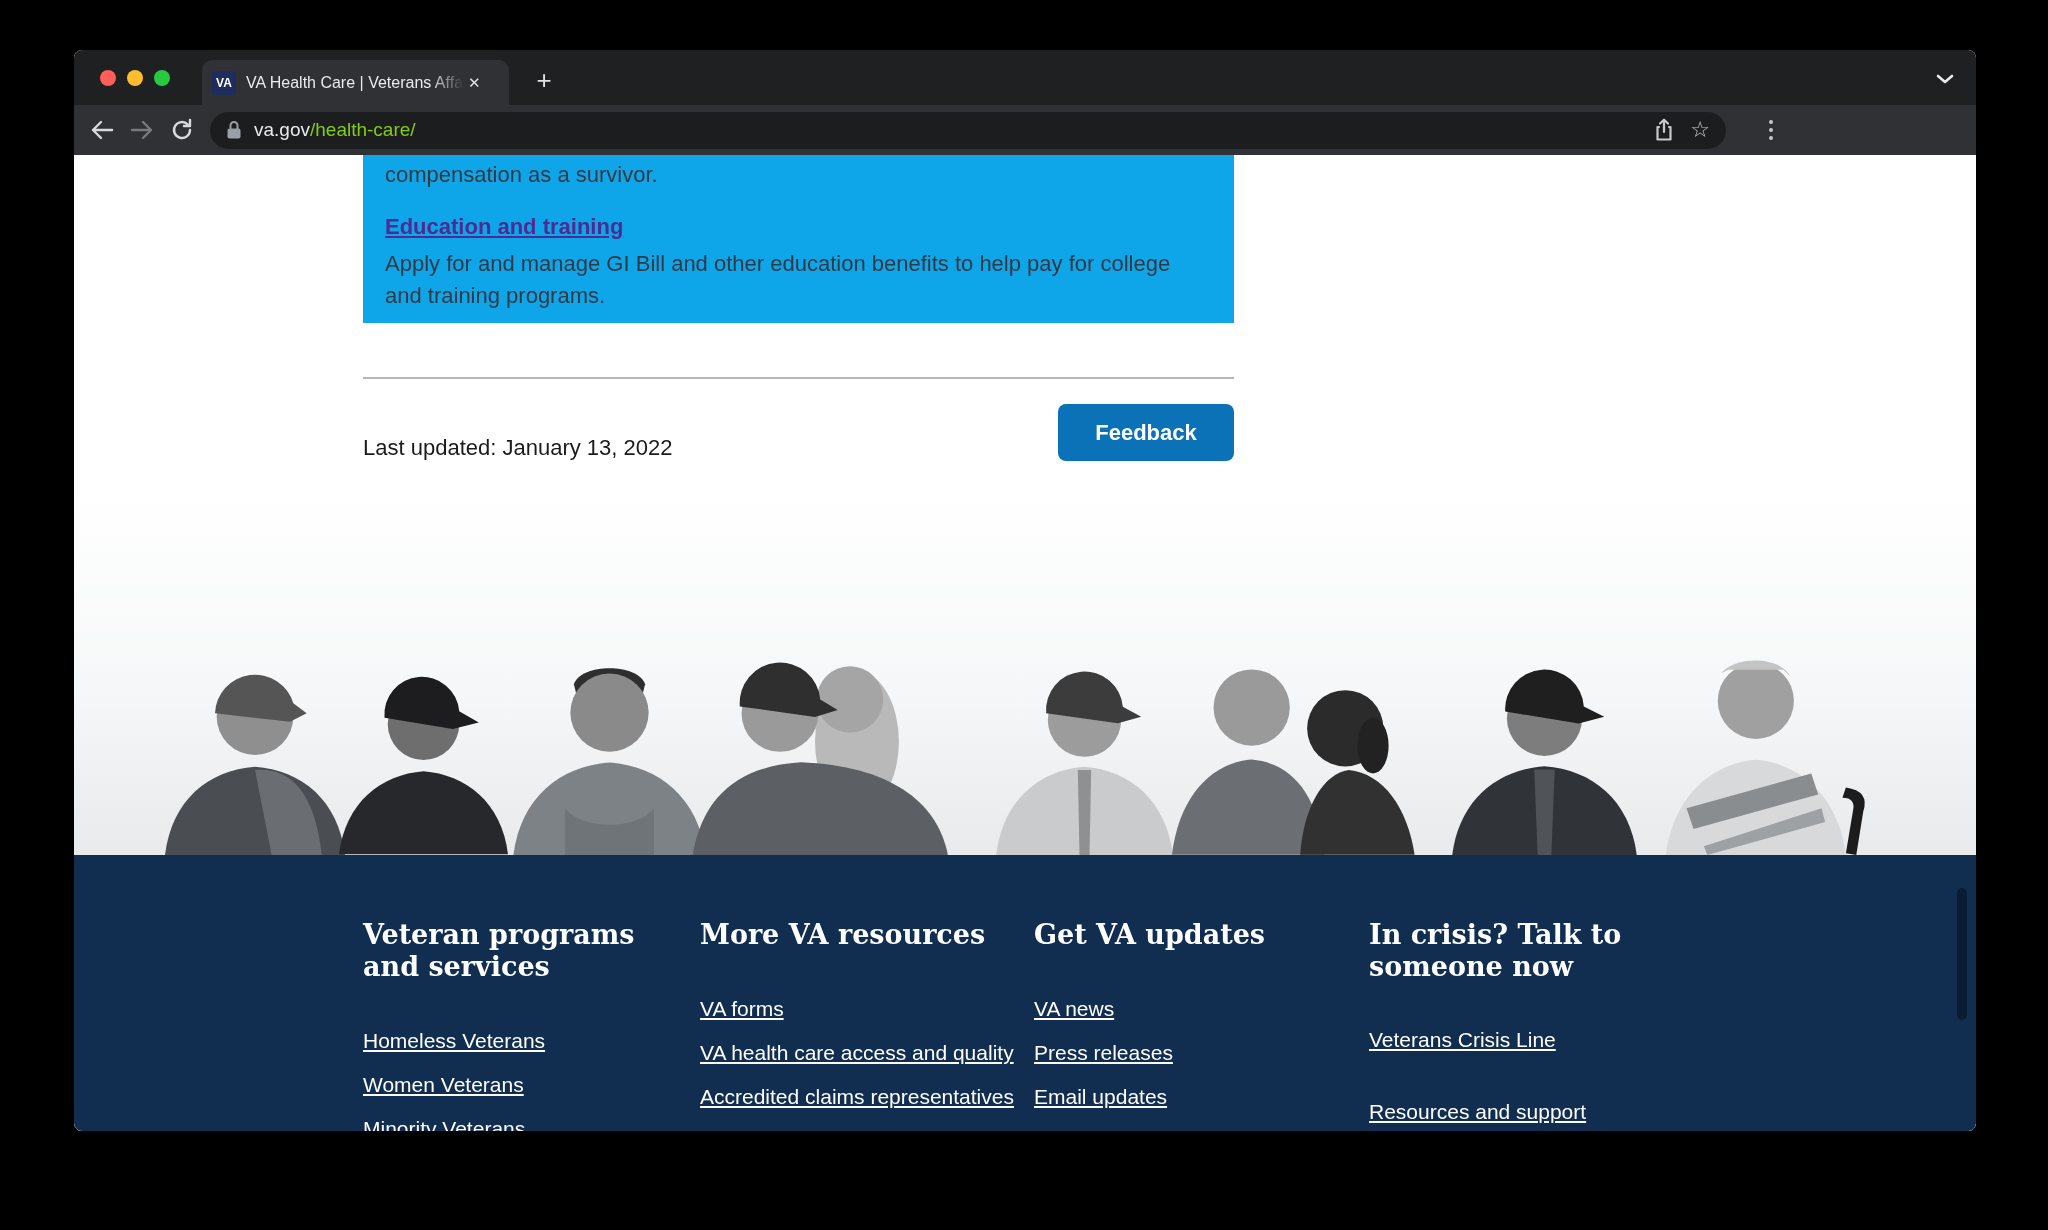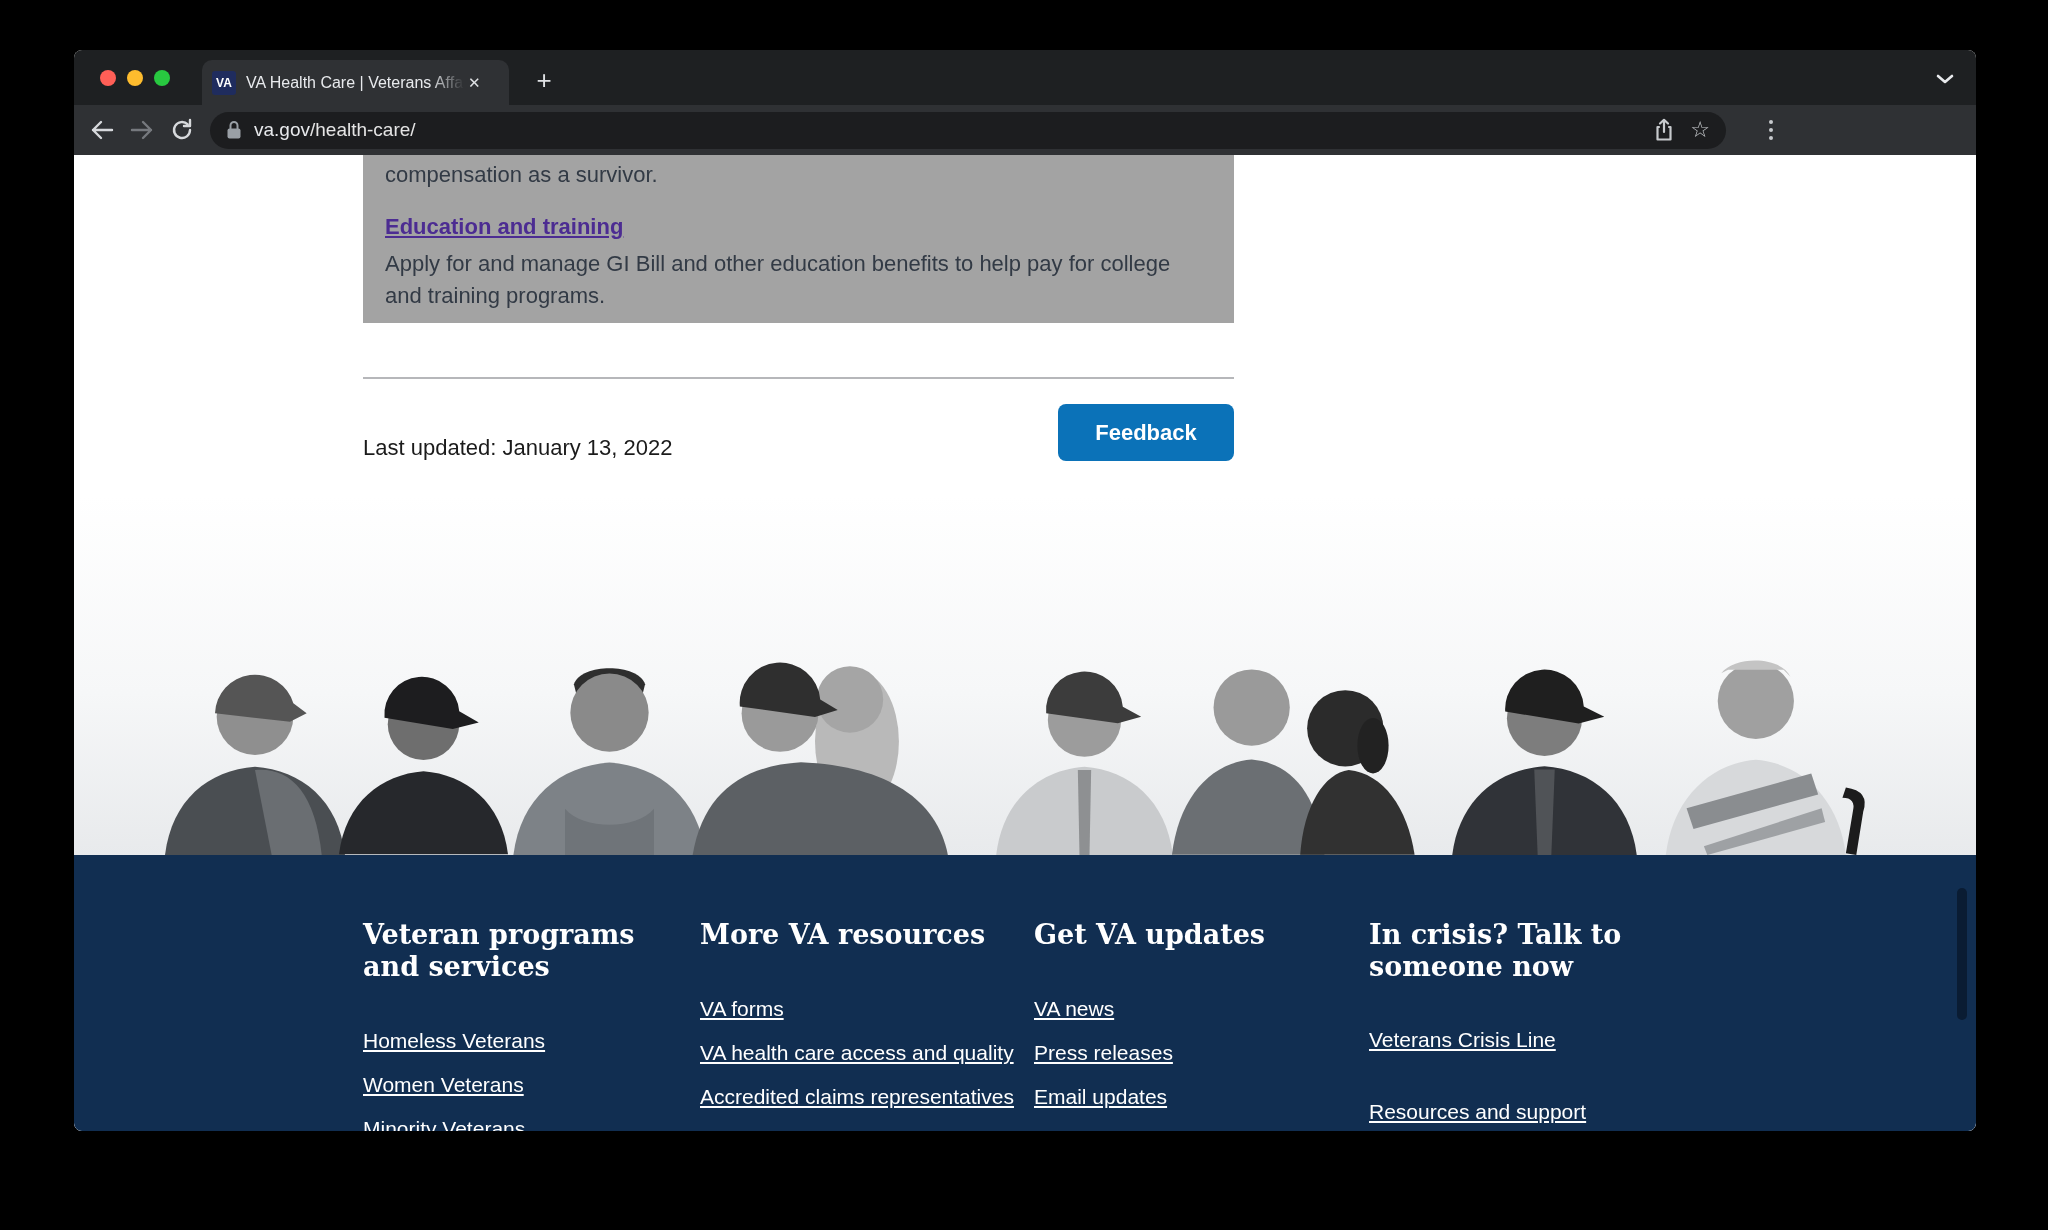--- a/index.html
+++ b/index.html
@@ -27,28 +27,28 @@
     align-items:center;justify-content:center;}
   
   .toolbar{position:absolute;left:0;top:55px;width:100%;height:50px;background:#2f3134;
     display:flex;align-items:center;}
   .navbtn{width:40px;height:40px;display:flex;align-items:center;justify-content:center;flex:0 0 auto;}
   .navbtn:first-child{margin-left:8px;}
   .omnibox{height:37px;flex:0 0 auto;width:1516px;margin-left:8px;background:#1c1d1f;border-radius:19px;
     display:flex;align-items:center;padding:0 16px;box-sizing:border-box;}
   .urltext{font-size:19px;margin-left:12px;flex:1 1 auto;white-space:nowrap;overflow:hidden;}
   .urldomain{color:#e8eaed;}
-  .urlpath{color:#e5e5e5;}
+  .urlpath{color:#84cc16;}
   .boxicon{margin-left:16px;flex:0 0 auto;display:flex;align-items:center;}
   .star{color:#c7cacd;font-size:22px;line-height:1;}
   .kebab{margin-left:28px;width:34px;display:flex;flex-direction:column;align-items:center;gap:4px;}
   .kebab i{width:4px;height:4px;border-radius:50%;background:#c7cacd;display:block;}
   
   .page{position:absolute;left:0;top:105px;width:100%;height:976px;background:#fff;overflow:hidden;}
-  .graybox{position:absolute;left:289px;top:0;width:871px;height:168px;background:#a3a3a3;
+  .graybox{position:absolute;left:289px;top:0;width:871px;height:168px;background:#0ea5e9;
     color:#323a45;font-size:22px;}
   .graybox .inner{padding:4px 24px 0 22px;line-height:32px;}
   .fragment{margin:0 0 20px 0;}
   .edulink{color:#4c2c92;font-weight:bold;text-decoration:underline;font-size:22px;display:inline-block;margin:0 0 1px 0;}
   .edudesc{margin:4px 0 0 0;max-width:836px;}
   .divider{position:absolute;left:289px;top:222px;width:871px;height:2px;background:#b6b7ba;}
   .lastupdated{position:absolute;left:289px;top:256px;font-size:22px;color:#1b1b1b;margin-top:24px;}
   .feedback{position:absolute;left:984px;top:249px;width:176px;height:57px;background:#0b72b8;
     border:none;border-radius:8px;color:#fff;font-weight:bold;font-size:22px;
     font-family:"Liberation Sans",sans-serif;display:flex;align-items:center;justify-content:center;}

